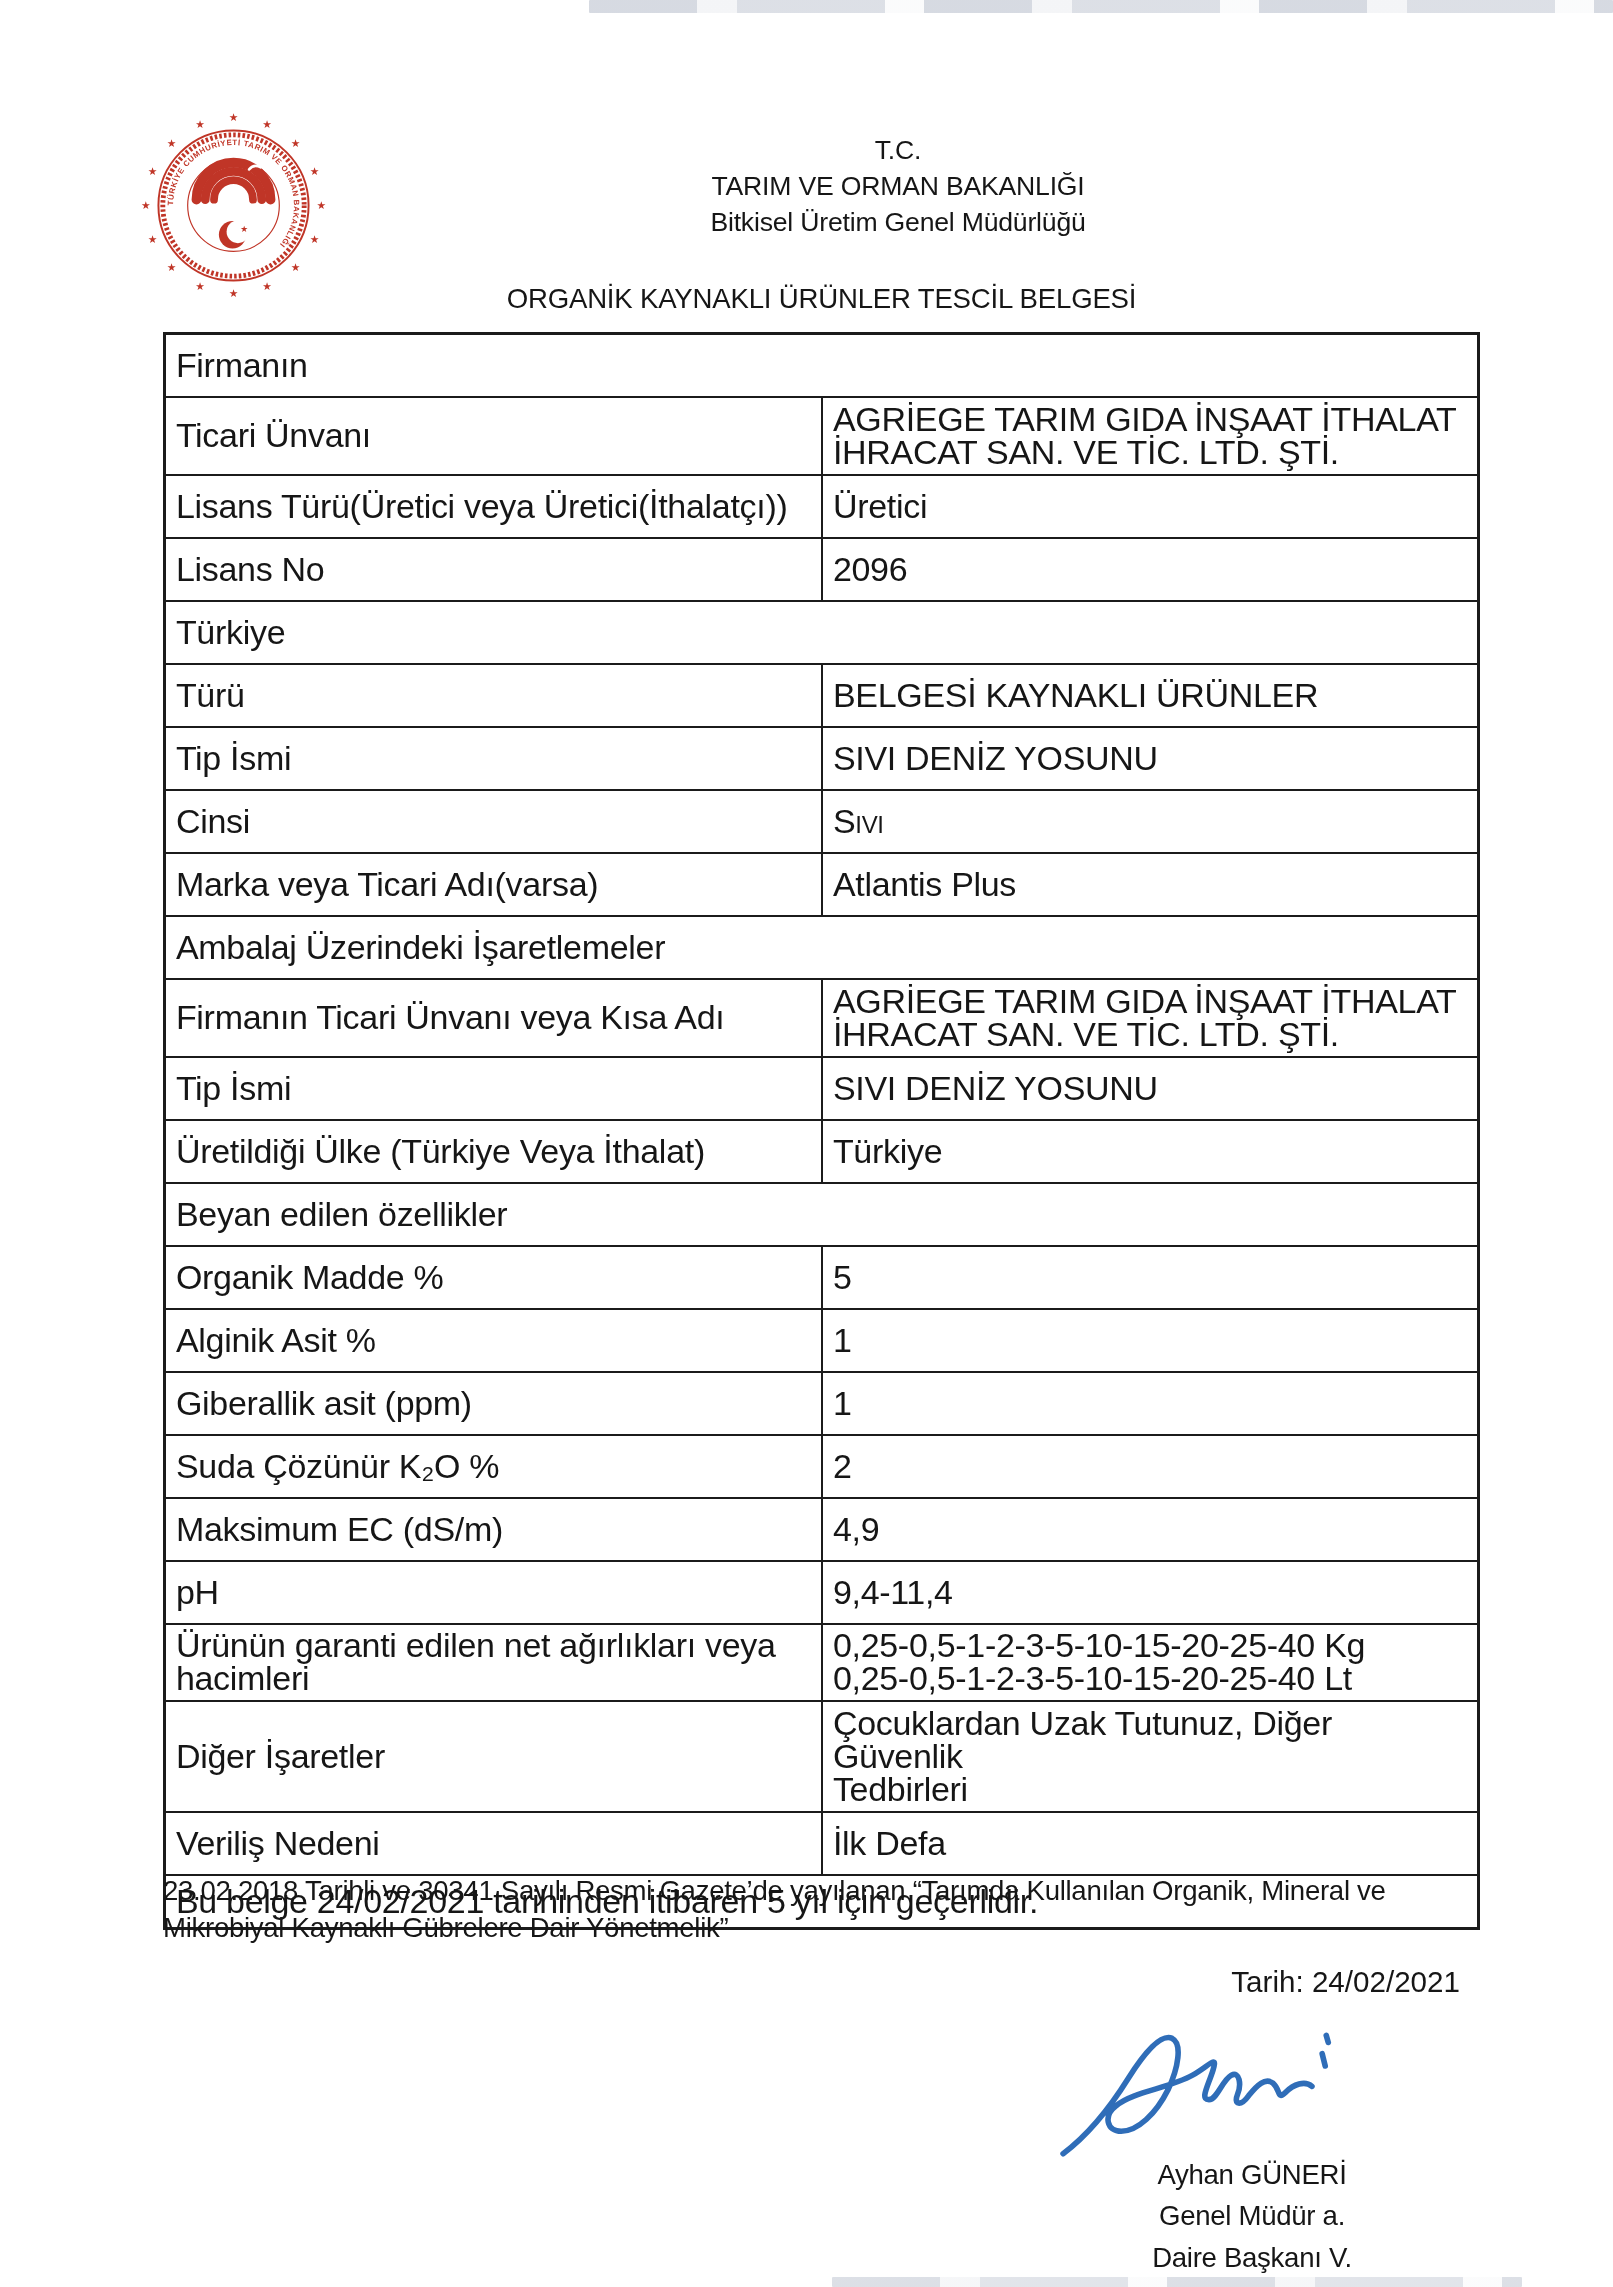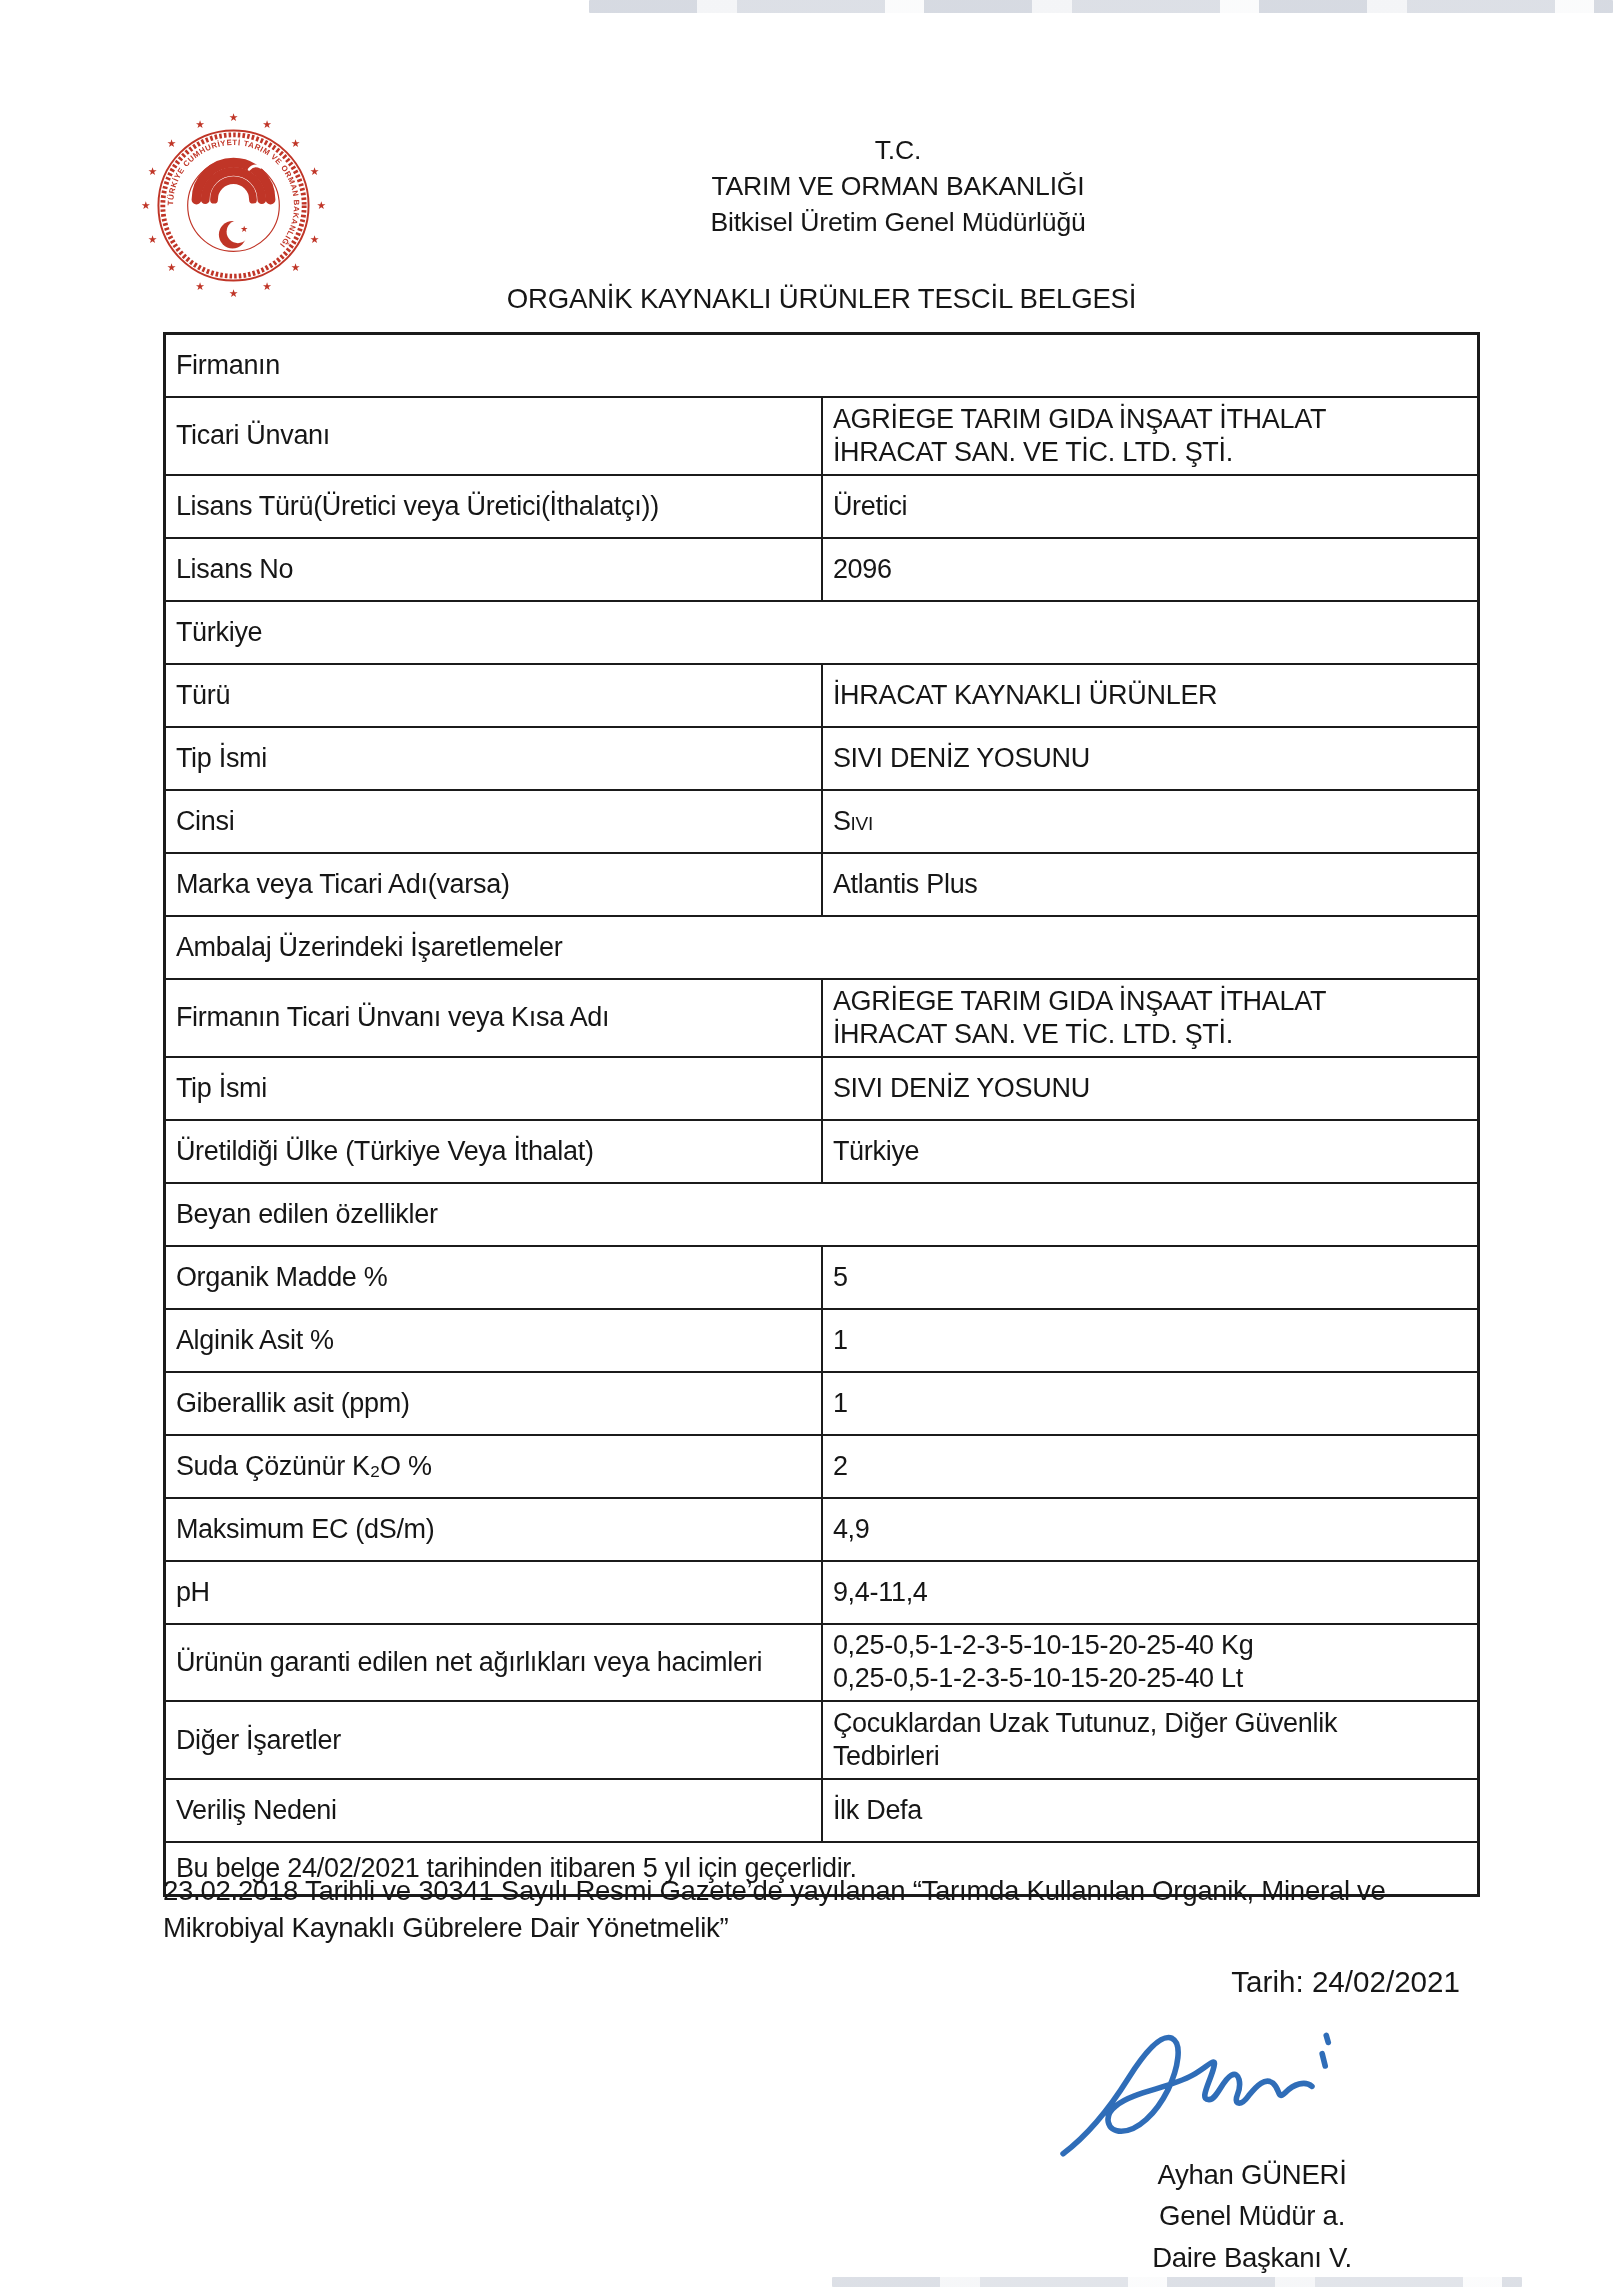--- a/index.html
+++ b/index.html
@@ -37,21 +37,21 @@
 
   
   #cert-table{
     left:163px;top:332px;width:1317px;
     border:3px solid #1b1b1b;box-sizing:border-box;
     display:flex;flex-direction:column;
   }
   .trow{display:grid;grid-template-columns:655px 1fr;border-top:2px solid #1b1b1b;min-height:61px;}
   .trow:first-child{border-top:none;}
   .trow .cell{display:flex;align-items:center;padding:4.9px 9.9px;
-    font-size:27px;line-height:33px;letter-spacing:-0.3px;box-sizing:border-box;}
+    font-size:34px;line-height:33px;letter-spacing:-0.3px;box-sizing:border-box;}
   .trow .cell.full{grid-column:1 / -1;}
   .trow .cell.value{border-left:2px solid #1b1b1b;white-space:pre-line;}
   .trow.note{min-height:51px;}
   .smallcaps{font-variant:small-caps;}
 
   
   #regulation-note{left:163px;top:1872px;width:1325px;font-size:27.6px;
     line-height:37px;letter-spacing:-0.3px;white-space:pre-line;}
   #date-line{left:987px;top:1941px;width:473px;text-align:right;font-size:29.6px;margin-top:24px;}
 
@@ -126,21 +126,21 @@
     </div>
     <div class="trow kv">
       <div class="cell label">Lisans No</div>
       <div class="cell value">2096</div>
     </div>
     <div class="trow section">
       <div class="cell full">Türkiye</div>
     </div>
     <div class="trow kv">
       <div class="cell label">Türü</div>
-      <div class="cell value">İHRACAT KAYNAKLI ÜRÜNLER</div>
+      <div class="cell value">BELGESİ KAYNAKLI ÜRÜNLER</div>
     </div>
     <div class="trow kv">
       <div class="cell label">Tip İsmi</div>
       <div class="cell value">SIVI DENİZ YOSUNU</div>
     </div>
     <div class="trow kv">
       <div class="cell label">Cinsi</div>
       <div class="cell value smallcaps">Sıvı</div>
     </div>
     <div class="trow kv">

